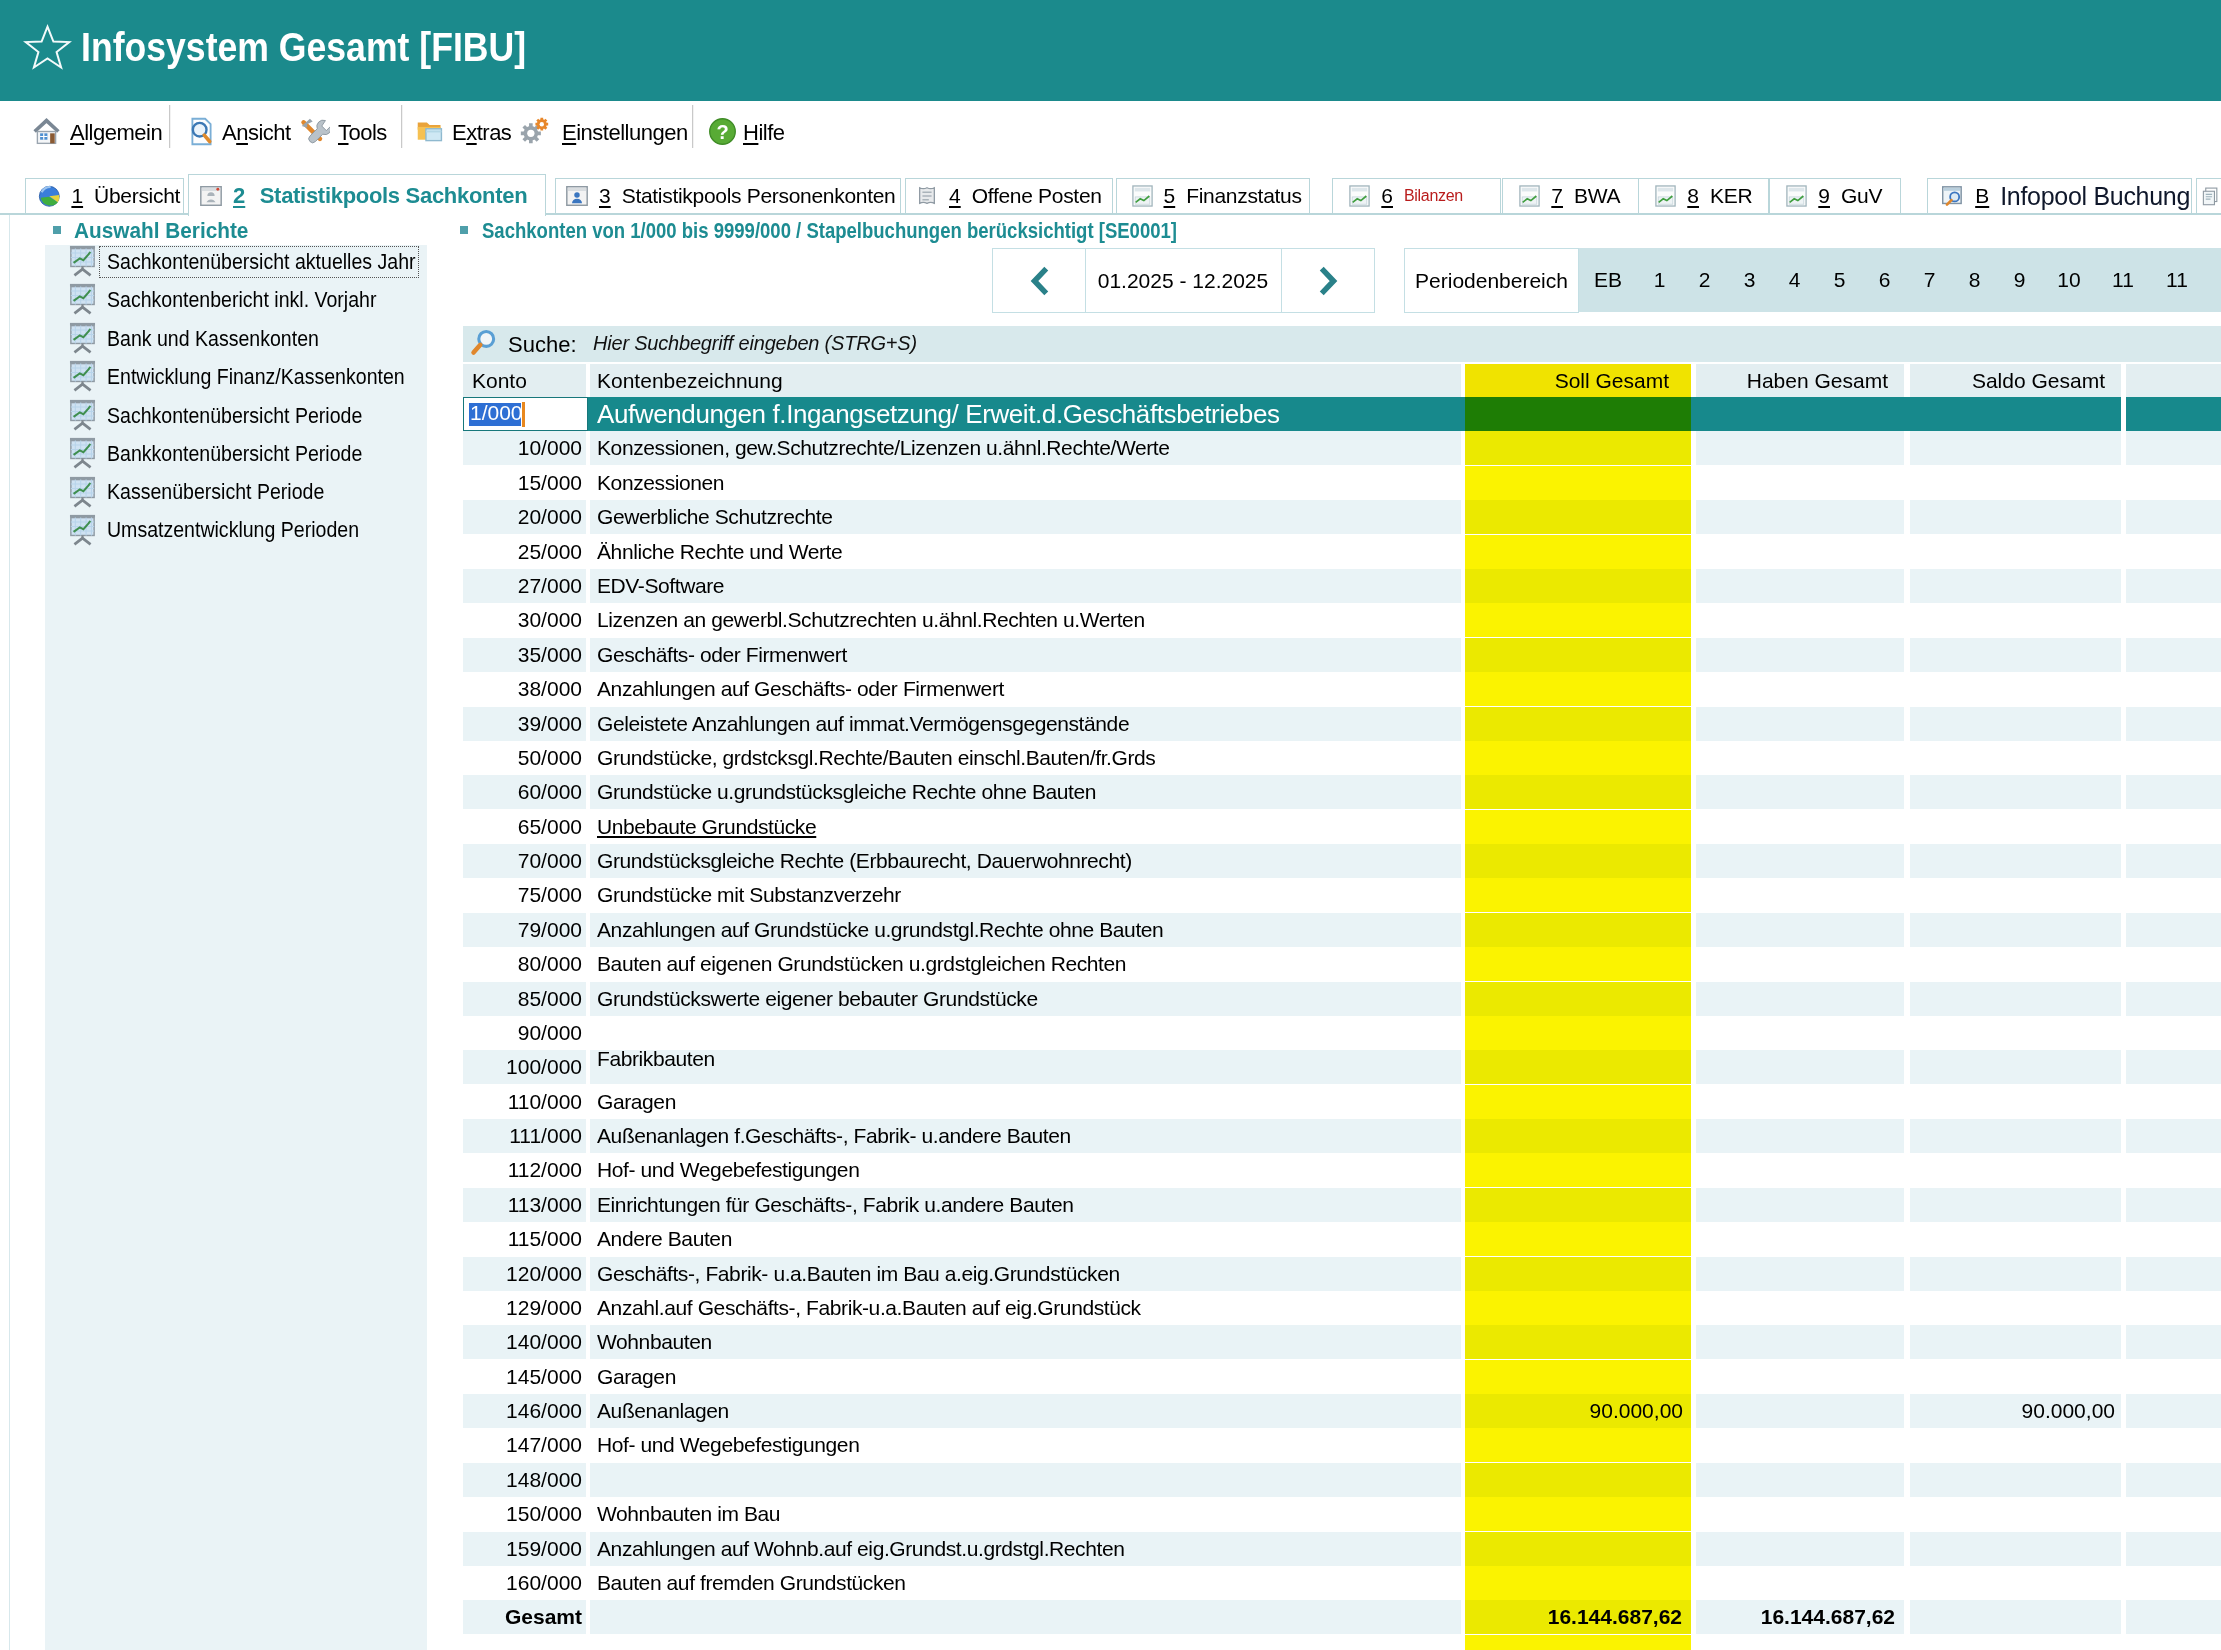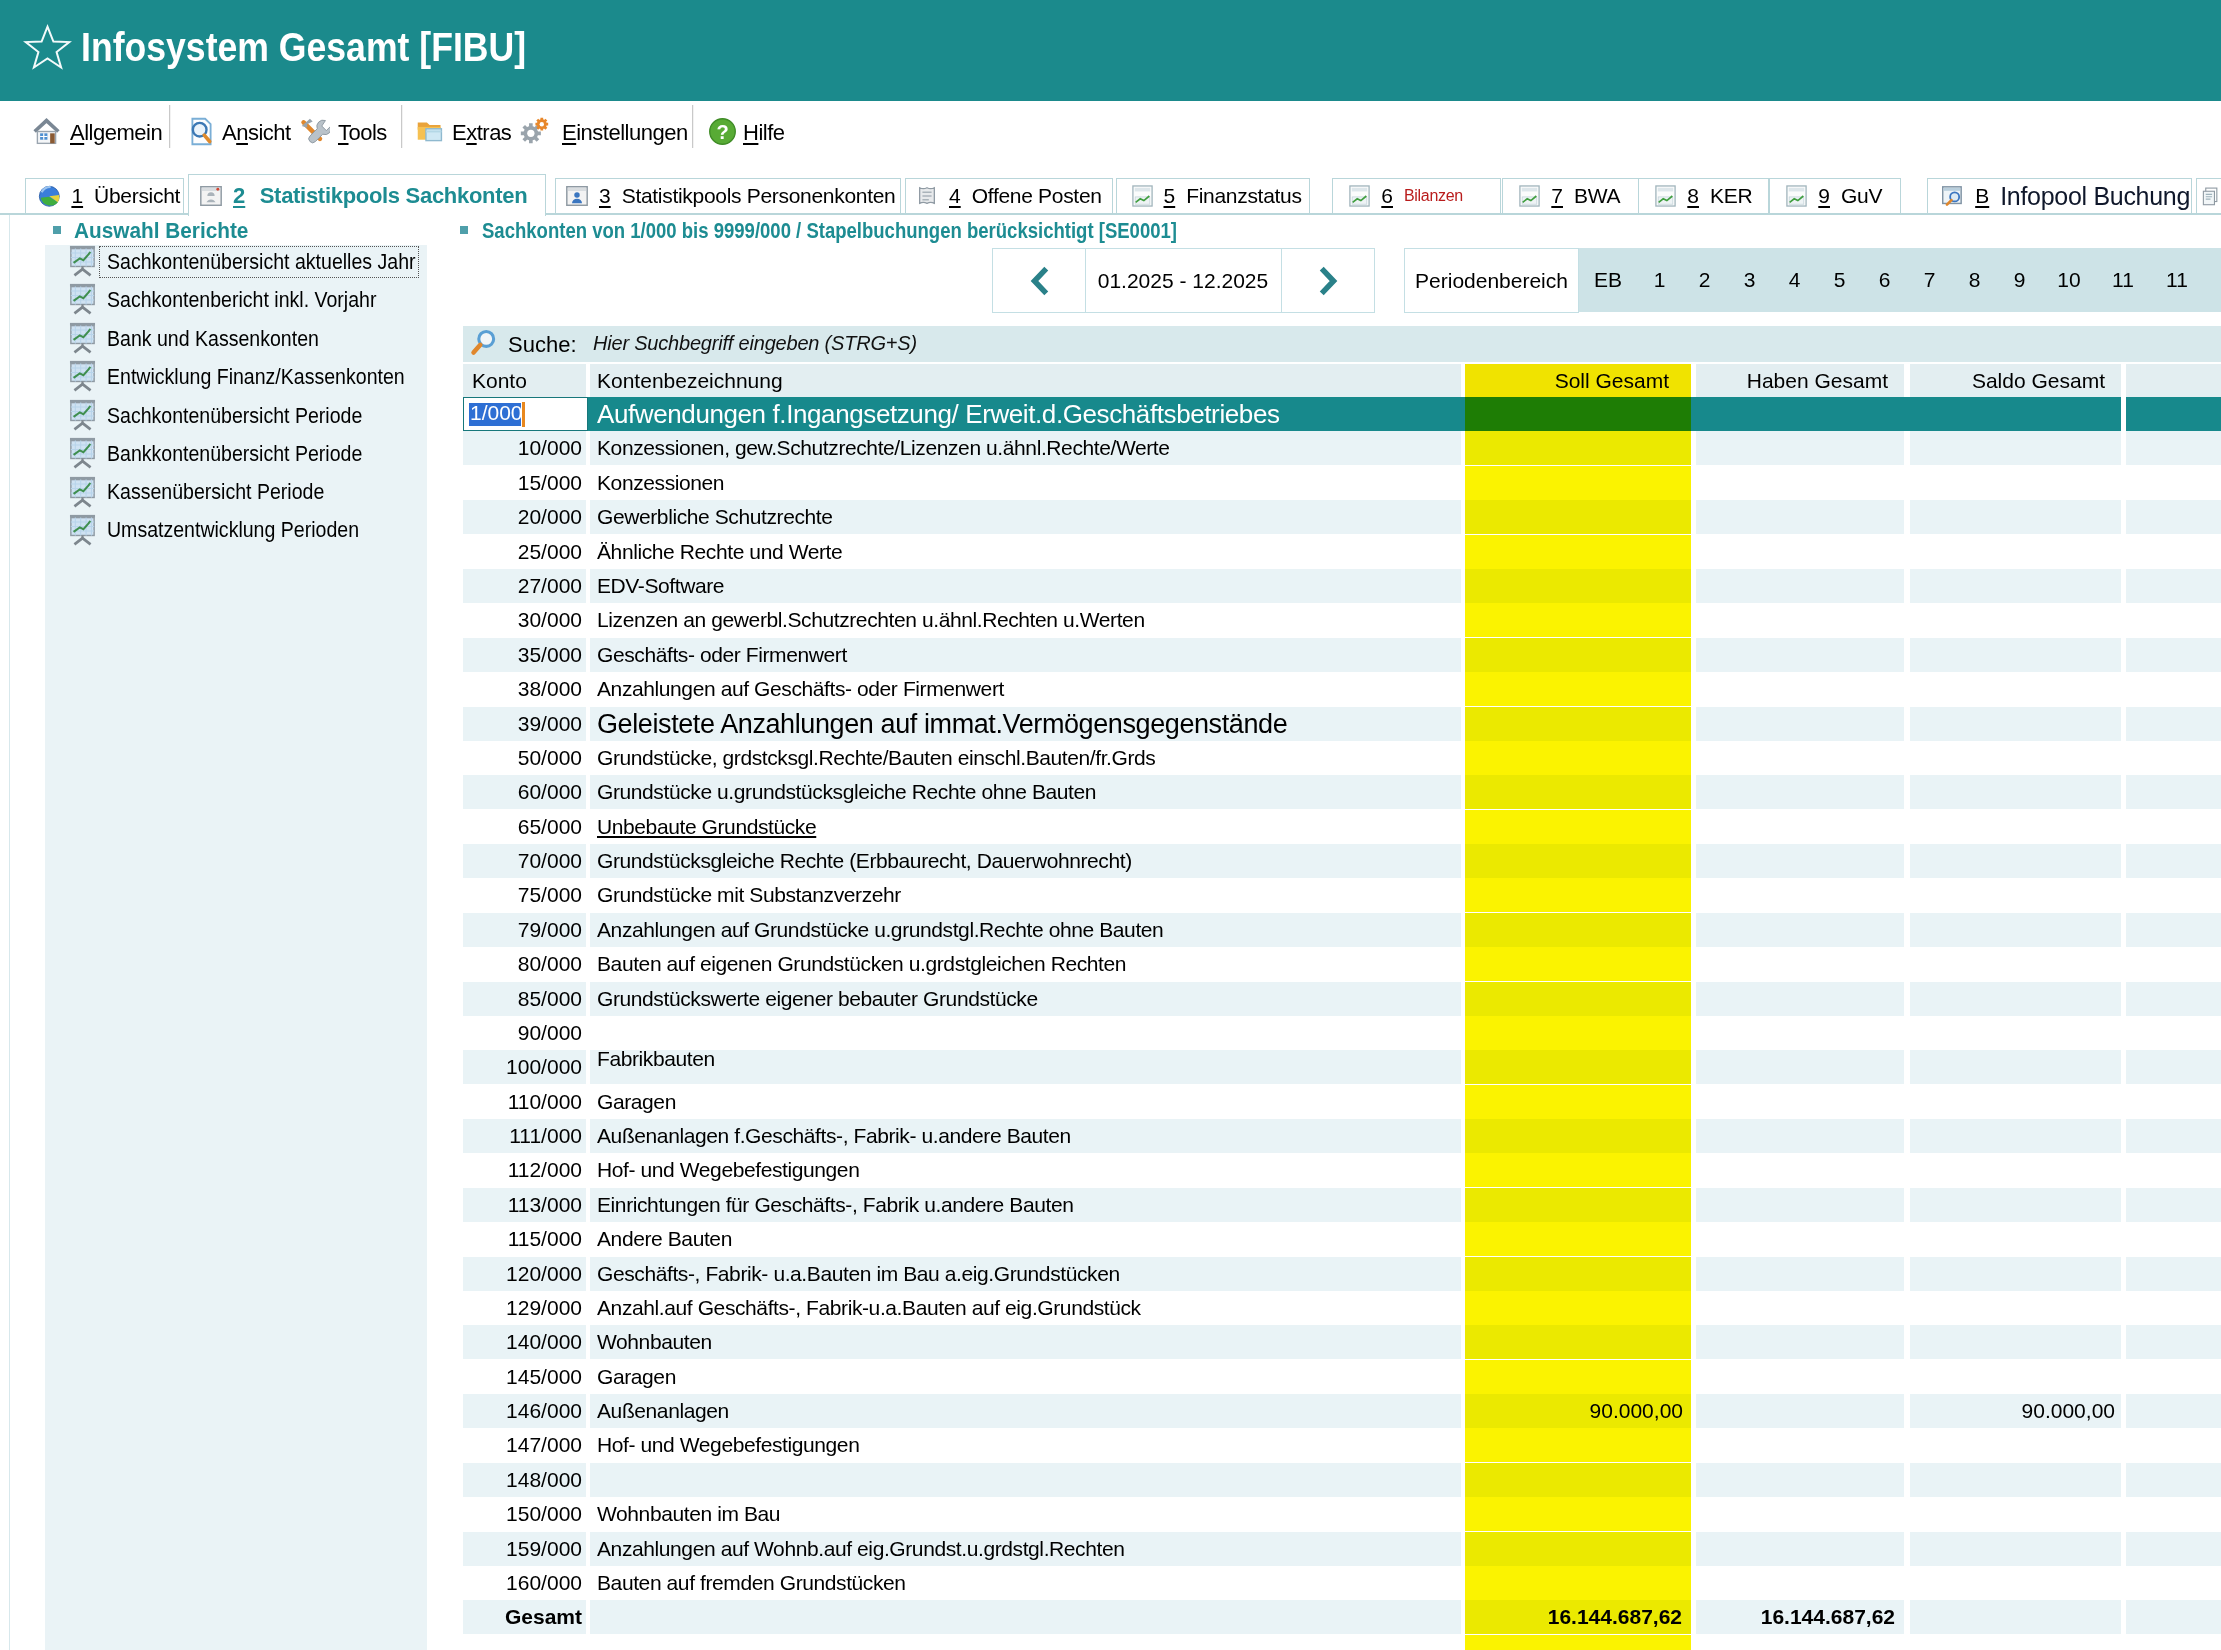--- a/index.html
+++ b/index.html
@@ -396,21 +396,21 @@
 <div class="abs" style="left:463px;top:672px;width:119px;height:34px;display:flex;align-items:center;justify-content:flex-end;font-size:21px;color:#000;">38/000</div>
 <div class="abs" style="left:597px;top:672px;height:34px;display:flex;align-items:center;font-size:21px;letter-spacing:-0.4px;color:#000;white-space:nowrap;">Anzahlungen auf Geschäfts- oder Firmenwert</div>
 <div class="abs" style="left:463px;top:707px;width:1759px;height:34px;background:#e9f3f6;"></div>
 <div style="position:absolute;left:1465px;top:707px;width:226px;height:34px;background:#ebe900;"></div>
 <div style="position:absolute;left:586px;top:707px;width:3.6px;height:34px;background:#ffffff;"></div>
 <div style="position:absolute;left:1461px;top:707px;width:3.6px;height:34px;background:#ffffff;"></div>
 <div style="position:absolute;left:1691px;top:707px;width:5.4px;height:34px;background:#ffffff;"></div>
 <div style="position:absolute;left:1904px;top:707px;width:6.3px;height:34px;background:#ffffff;"></div>
 <div style="position:absolute;left:2121px;top:707px;width:4.5px;height:34px;background:#ffffff;"></div>
 <div class="abs" style="left:463px;top:707px;width:119px;height:34px;display:flex;align-items:center;justify-content:flex-end;font-size:21px;color:#000;">39/000</div>
-<div class="abs" style="left:597px;top:707px;height:34px;display:flex;align-items:center;font-size:27px;letter-spacing:-0.4px;color:#000;white-space:nowrap;">Geleistete Anzahlungen auf immat.Vermögensgegenstände</div>
+<div class="abs" style="left:597px;top:707px;height:34px;display:flex;align-items:center;font-size:21px;letter-spacing:-0.4px;color:#000;white-space:nowrap;">Geleistete Anzahlungen auf immat.Vermögensgegenstände</div>
 <div class="abs" style="left:463px;top:741px;width:1759px;height:34px;background:#ffffff;"></div>
 <div style="position:absolute;left:1465px;top:741px;width:226px;height:34px;background:#fbf300;"></div>
 <div style="position:absolute;left:586px;top:741px;width:3.6px;height:34px;background:#ffffff;"></div>
 <div style="position:absolute;left:1461px;top:741px;width:3.6px;height:34px;background:#ffffff;"></div>
 <div style="position:absolute;left:1691px;top:741px;width:5.4px;height:34px;background:#ffffff;"></div>
 <div style="position:absolute;left:1904px;top:741px;width:6.3px;height:34px;background:#ffffff;"></div>
 <div style="position:absolute;left:2121px;top:741px;width:4.5px;height:34px;background:#ffffff;"></div>
 <div class="abs" style="left:463px;top:741px;width:119px;height:34px;display:flex;align-items:center;justify-content:flex-end;font-size:21px;color:#000;">50/000</div>
 <div class="abs" style="left:597px;top:741px;height:34px;display:flex;align-items:center;font-size:21px;letter-spacing:-0.4px;color:#000;white-space:nowrap;">Grundstücke, grdstcksgl.Rechte/Bauten einschl.Bauten/fr.Grds</div>
 <div class="abs" style="left:463px;top:775px;width:1759px;height:34px;background:#e9f3f6;"></div>

